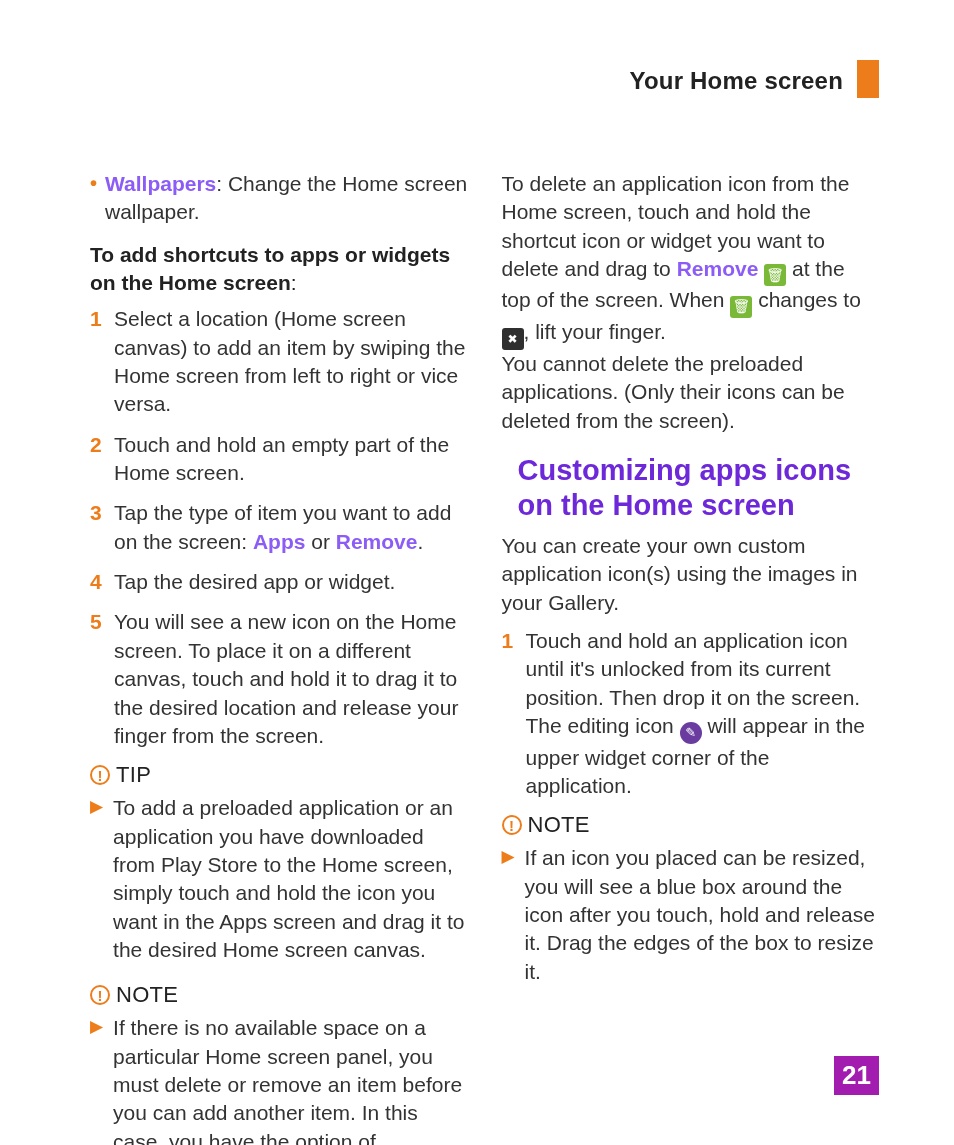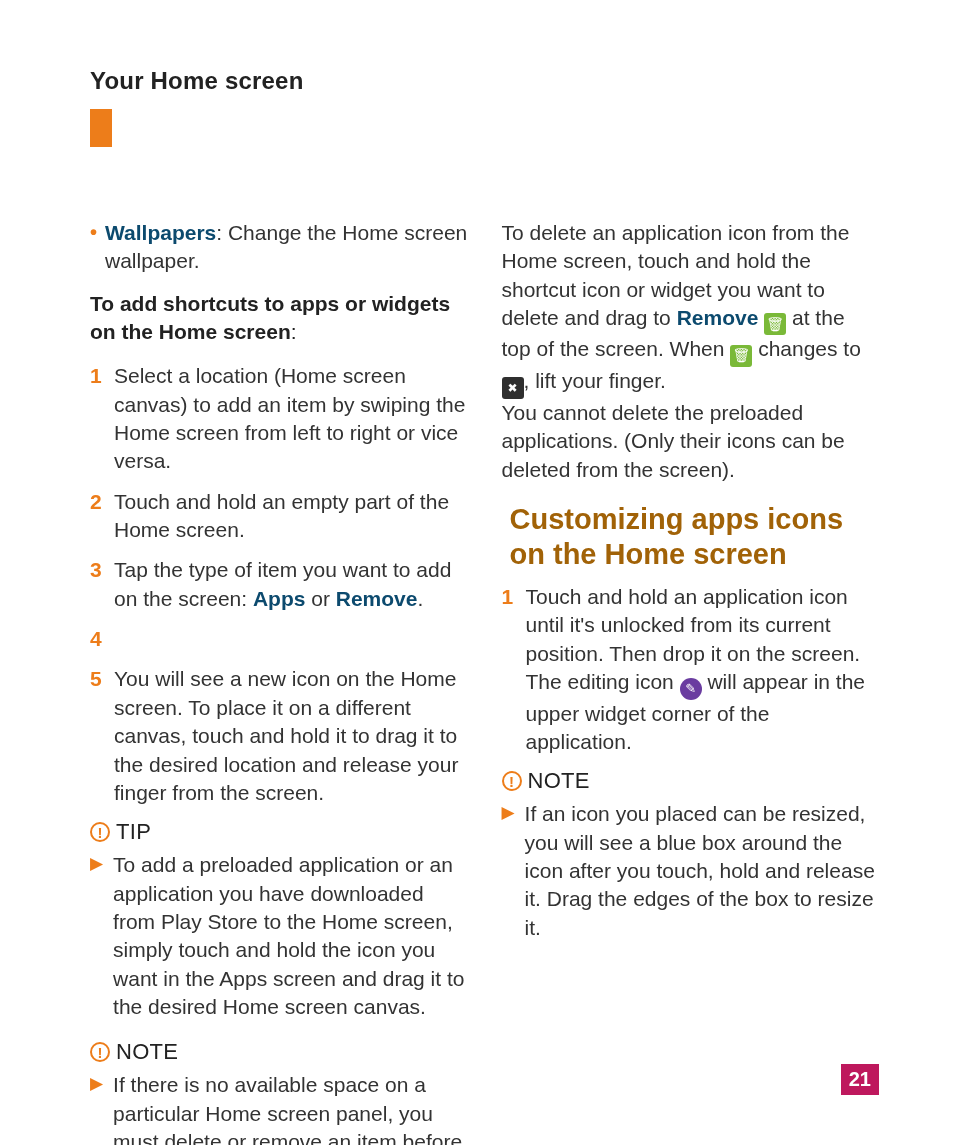--- a/index.html
+++ b/index.html
@@ -12,21 +12,20 @@
     color: #222;
     position: relative;
     padding: 60px 75px 60px 90px;
   }
   .header {
     display: flex;
     justify-content: flex-end;
     align-items: flex-start;
     margin-bottom: 72px;
     gap: 14px;
-    flex-direction: column;
   }
   .header-title {
     font-weight: 700;
     font-size: 24px;
     font-stretch: condensed;
     letter-spacing: 0.2px;
     padding-top: 7px;
   }
   .orange-tab {
     width: 22px;
@@ -40,64 +39,64 @@
   .col { flex: 1; min-width: 0; }
   .body-text, .list-text {
     font-size: 21px;
     line-height: 1.35;
     color: #333;
     font-weight: 300;
     font-stretch: condensed;
   }
   .bullet-row { display: flex; gap: 8px; margin-bottom: 14px; }
   .bullet-dot { color: #ed7d1a; font-weight: 700; font-size: 20px; line-height: 1.35; }
-  .strong { font-weight: 700; color: #0c4a6e; }
+  .strong { font-weight: 700; color: #8b5cf6; }
   .subhead {
     font-weight: 700;
     font-size: 21px;
     line-height: 1.35;
     font-stretch: condensed;
-    margin-bottom: 16px;
+    margin-bottom: 8px;
   }
   .num-item { display: flex; gap: 10px; margin-bottom: 12px; }
   .num { color: #ed7d1a; font-weight: 700; font-size: 21px; line-height: 1.35; width: 14px; flex-shrink: 0; font-stretch: condensed; }
   .callout-head { display: flex; align-items: center; gap: 6px; margin-top: 8px; margin-bottom: 6px; }
   .exclaim {
     width: 20px; height: 20px; border: 2.4px solid #ed7d1a; border-radius: 50%;
     display: inline-flex; align-items: center; justify-content: center;
     color: #ed7d1a; font-weight: 900; font-size: 15px; line-height: 1;
     flex-shrink: 0;
   }
   .callout-label { font-weight: 400; font-size: 22px; letter-spacing: 0.3px; font-stretch: condensed; }
   .tri-row { display: flex; gap: 10px; margin-bottom: 14px; }
   .tri { color: #ed7d1a; font-size: 17px; line-height: 1.55; flex-shrink: 0; }
   .h2-orange {
-    color: #a16207;
+    color: #6d28d9;
     font-weight: 700;
     font-size: 29px;
     line-height: 1.22;
     font-stretch: condensed;
-    margin: 18px 8px 8px;
+    margin: 18px 16px 8px;
   }
   .inline-icon {
     display: inline-flex; vertical-align: -4px;
     width: 22px; height: 22px; align-items: center; justify-content: center;
     border-radius: 3px; font-size: 14px;
   }
   .trash-green { background: #7ab938; color: #fff; }
   .drop-dark { background: #2f2f2f; color: #fff; font-size: 12px; }
   .edit-circle { background: #6a3ca0; color: #fff; border-radius: 50%; width: 22px; height: 22px; font-size: 13px; }
   .page-num {
     position: absolute;
     right: 75px;
     bottom: 50px;
-    background: #be185d;
+    background: #a21caf;
     color: #fff;
     font-weight: 700;
-    font-size: 20px;
+    font-size: 26px;
     padding: 4px 8px;
     font-stretch: condensed;
   }
 </style>
 </head>
 <body>
 
 <div class="header">
   <div class="header-title">Your Home screen</div>
   <div class="orange-tab"></div>
@@ -127,20 +126,21 @@
       <div class="list-text">Touch and hold an empty part of the Home screen.</div>
     </div>
     <div class="num-item">
       <div class="num">3</div>
       <div class="list-text">
         <span>Tap the type of item you want to add on the screen: </span><span class="strong">Apps</span><span> or </span><span class="strong">Remove</span><span>.</span>
       </div>
     </div>
     <div class="num-item">
       <div class="num">4</div>
+      <div class="list-text">Tap the desired app or widget.</div>
     </div>
     <div class="num-item">
       <div class="num">5</div>
       <div class="list-text">You will see a new icon on the Home screen. To place it on a different canvas, touch and hold it to drag it to the desired location and release your finger from the screen.</div>
     </div>
 
     <div class="callout-head">
       <span class="exclaim">!</span>
       <span class="callout-label">TIP</span>
     </div>
@@ -163,20 +163,21 @@
   <div class="col">
 
     <div class="body-text">
       <span>To delete an application icon from the Home screen, touch and hold the shortcut icon or widget you want to delete and drag to </span><span class="strong">Remove</span>
       <span class="inline-icon trash-green">🗑</span><span> at the top of the screen. When </span><span class="inline-icon trash-green">🗑</span><span> changes to </span><span class="inline-icon drop-dark">✖</span><span>, lift your finger.</span>
     </div>
     <div class="body-text" style="">You cannot delete the preloaded applications. (Only their icons can be deleted from the screen).</div>
 
     <h2 class="h2-orange">Customizing apps icons on the Home screen</h2>
 
+    <div class="body-text">You can create your own custom application icon(s) using the images in your Gallery.</div>
 
     <div class="num-item" style="margin-top:10px">
       <div class="num">1</div>
       <div class="list-text">
         <span>Touch and hold an application icon until it's unlocked from its current position. Then drop it on the screen. The editing icon </span><span class="inline-icon edit-circle">✎</span><span> will appear in the upper widget corner of the application.</span>
       </div>
     </div>
 
     <div class="callout-head">
       <span class="exclaim">!</span>

